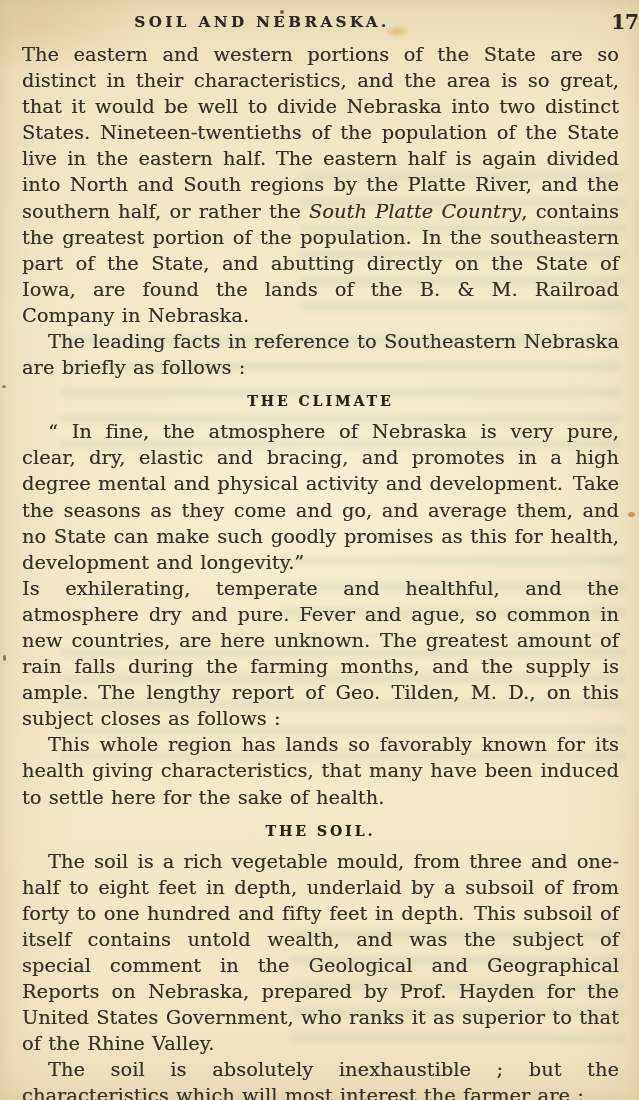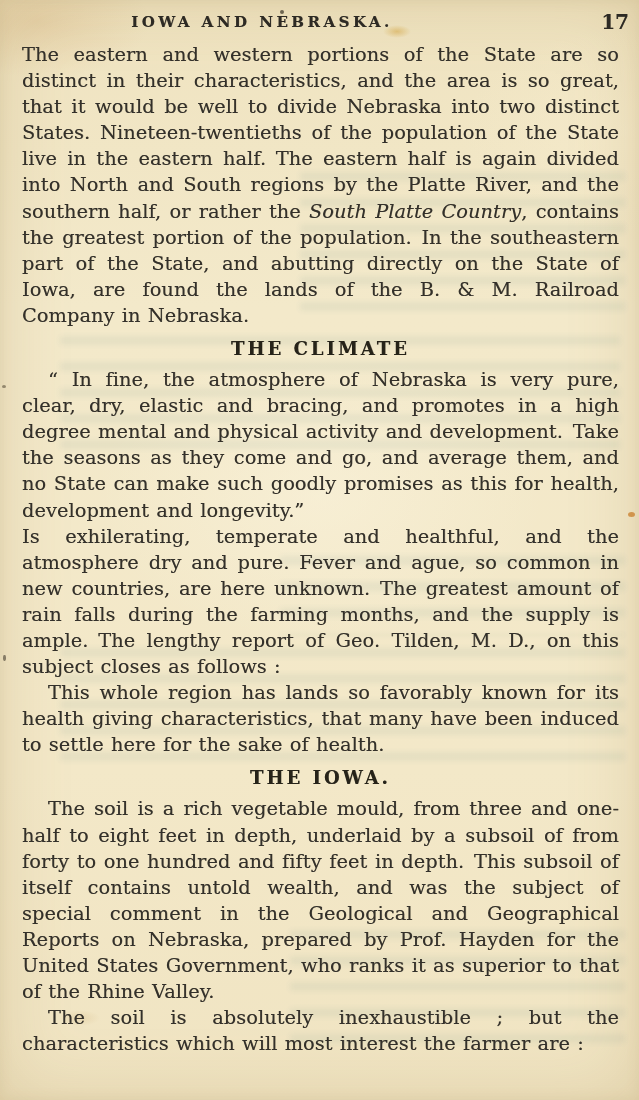--- a/index.html
+++ b/index.html
@@ -37,21 +37,21 @@
     transform: translateX(-50%);
     white-space: nowrap;
     font-size: 15px;
     font-weight: bold;
     letter-spacing: 3.5px;
     color: #2d2a24;
     text-shadow: 0.3px 0.3px 0.6px rgba(45,40,30,0.5);
   }
   .page-num {
     position: absolute;
-    right: 10px;
+    right: 0;
     top: -3px;
     font-size: 20px;
     font-weight: bold;
     color: #2d2a24;
     text-shadow: 0.3px 0.3px 0.6px rgba(45,40,30,0.5);
   }
 
   
   .body-text {
     position: absolute;
@@ -67,21 +67,21 @@
     letter-spacing: 0.1px;
     word-spacing: 1px;
     text-shadow: 0.3px 0.3px 0.5px rgba(45,40,30,0.45);
   }
   .para.indent { text-indent: 26px; }
   .para.no-indent { text-indent: 0; }
   .para em { font-style: italic; }
   .section-heading {
     margin: 8px 0 6px 0;
     text-align: center;
-    font-size: 18px;
+    font-size: 14px;
     line-height: 24px;
     font-weight: bold;
     letter-spacing: 3px;
     color: #262319;
     text-shadow: 0.4px 0.4px 0.6px rgba(45,40,30,0.5);
   }
 
   
   .ghost {
     position: absolute;
@@ -120,37 +120,38 @@
   <div class="ghost ghost-5"></div>
 
   <div class="speck speck-top-dot"></div>
   <div class="stain stain-header"></div>
   <div class="speck speck-right-edge"></div>
   <div class="speck speck-left-1"></div>
   <div class="speck speck-left-2"></div>
   <div class="stain stain-bottom"></div>
 
   <header class="running-head">
-    <span class="head-title">IOWA AND NEBRASKA.</span>
+    <span class="head-title">SOIL AND NEBRASKA.</span>
     <span class="page-num">17</span>
   </header>
 
   <main class="body-text">
 
     <p class="para no-indent"><span>The eastern and western portions of the State are so distinct in their characteristics, and the area is so great, that it would be well to divide Nebraska into two distinct States. Nineteen-twentieths of the population of the State live in the eastern half. The eastern half is again divided into North and South regions by the Platte River, and the southern half, or rather the </span><em>South Platte Country</em><span>, contains the greatest portion of the population. In the southeastern part of the State, and abutting directly on the State of Iowa, are found the lands of the B. &amp; M. Railroad Company in Nebraska.</span></p>
 
+    <p class="para indent">The leading facts in reference to Southeastern Nebraska are briefly as follows&nbsp;:</p>
 
     <h2 class="section-heading">THE CLIMATE</h2>
 
     <p class="para indent">“&nbsp;In fine, the atmosphere of Nebraska is very pure, clear, dry, elastic and bracing, and promotes in a high degree mental and physical activity and development. Take the seasons as they come and go, and average them, and no State can make such goodly promises as this for health, development and longevity.”</p>
 
     <p class="para no-indent">Is exhilerating, temperate and healthful, and the atmosphere dry and pure. Fever and ague, so common in new countries, are here unknown. The greatest amount of rain falls during the farming months, and the supply is ample. The lengthy report of Geo. Tilden, M. D., on this subject closes as follows&nbsp;:</p>
 
     <p class="para indent">This whole region has lands so favorably known for its health giving characteristics, that many have been induced to settle here for the sake of health.</p>
 
-    <h2 class="section-heading">THE IOWA.</h2>
+    <h2 class="section-heading">THE SOIL.</h2>
 
     <p class="para indent">The soil is a rich vegetable mould, from three and one-half to eight feet in depth, underlaid by a subsoil of from forty to one hundred and fifty feet in depth. This subsoil of itself contains untold wealth, and was the subject of special comment in the Geological and Geographical Reports on Nebraska, prepared by Prof. Hayden for the United States Government, who ranks it as superior to that of the Rhine Valley.</p>
 
     <p class="para indent">The soil is absolutely inexhaustible&nbsp;; but the characteristics which will most interest the farmer are&nbsp;:</p>
 
   </main>
 </div>
 
 </body></html>

